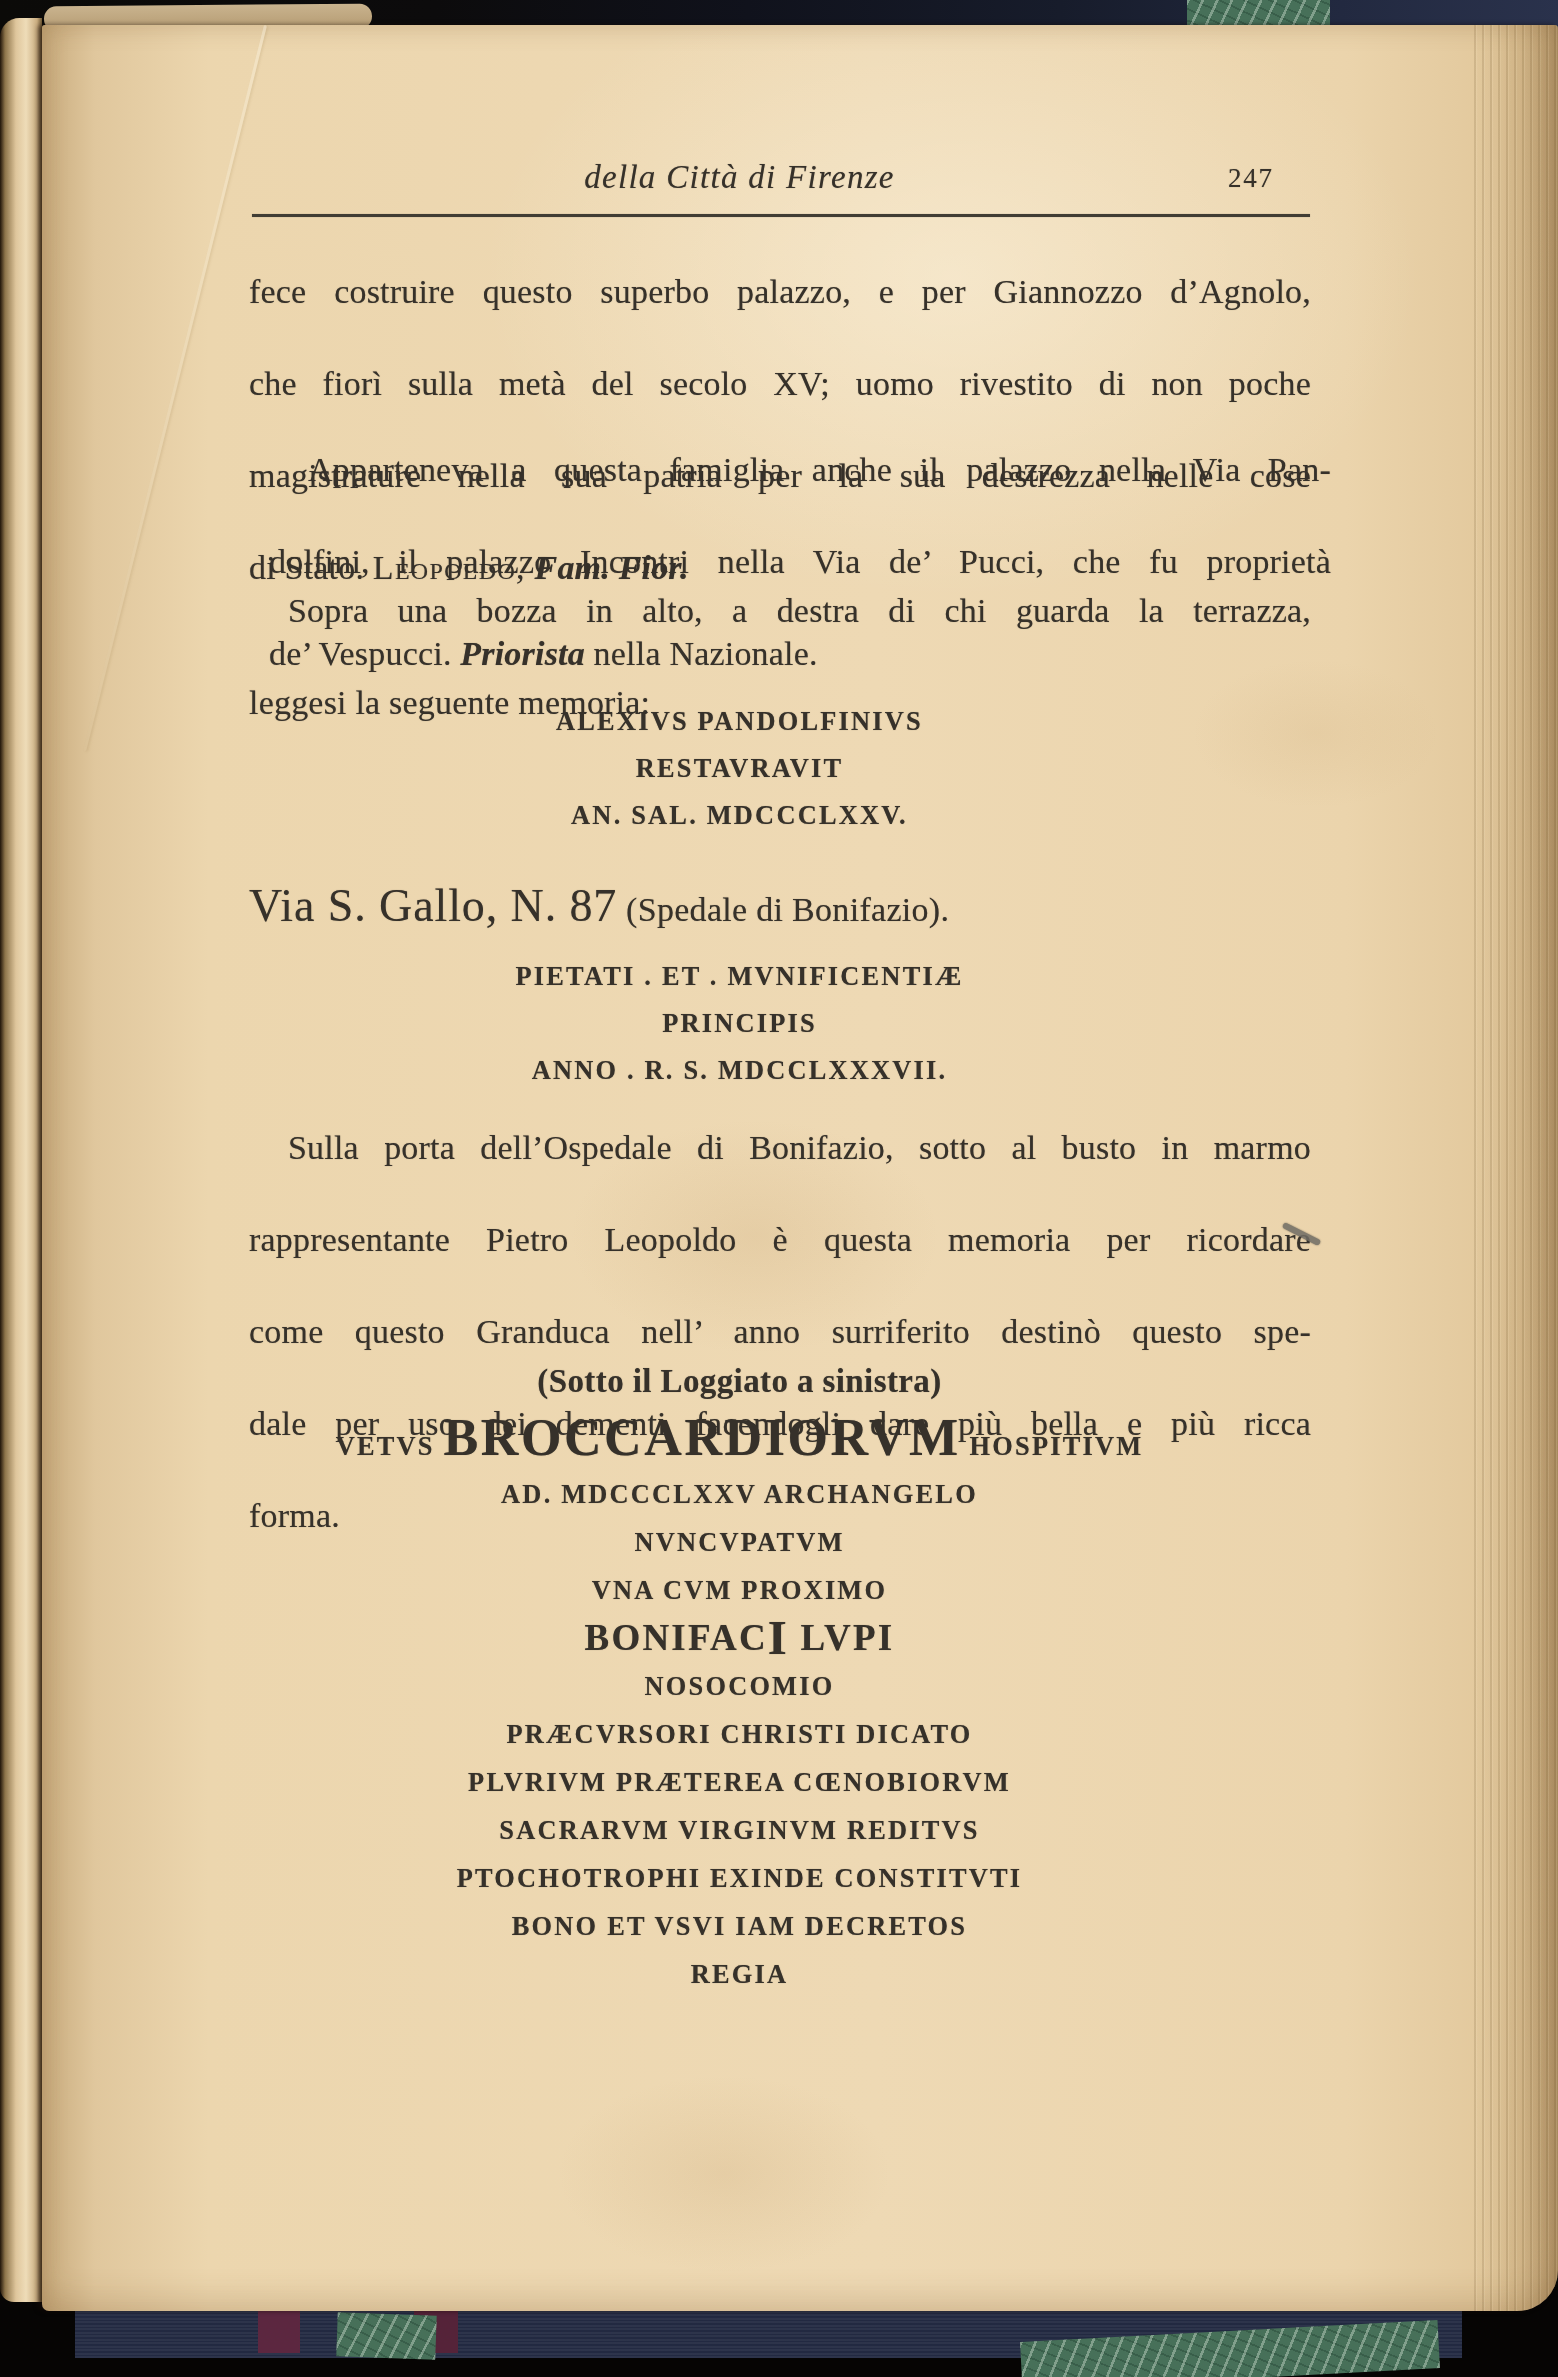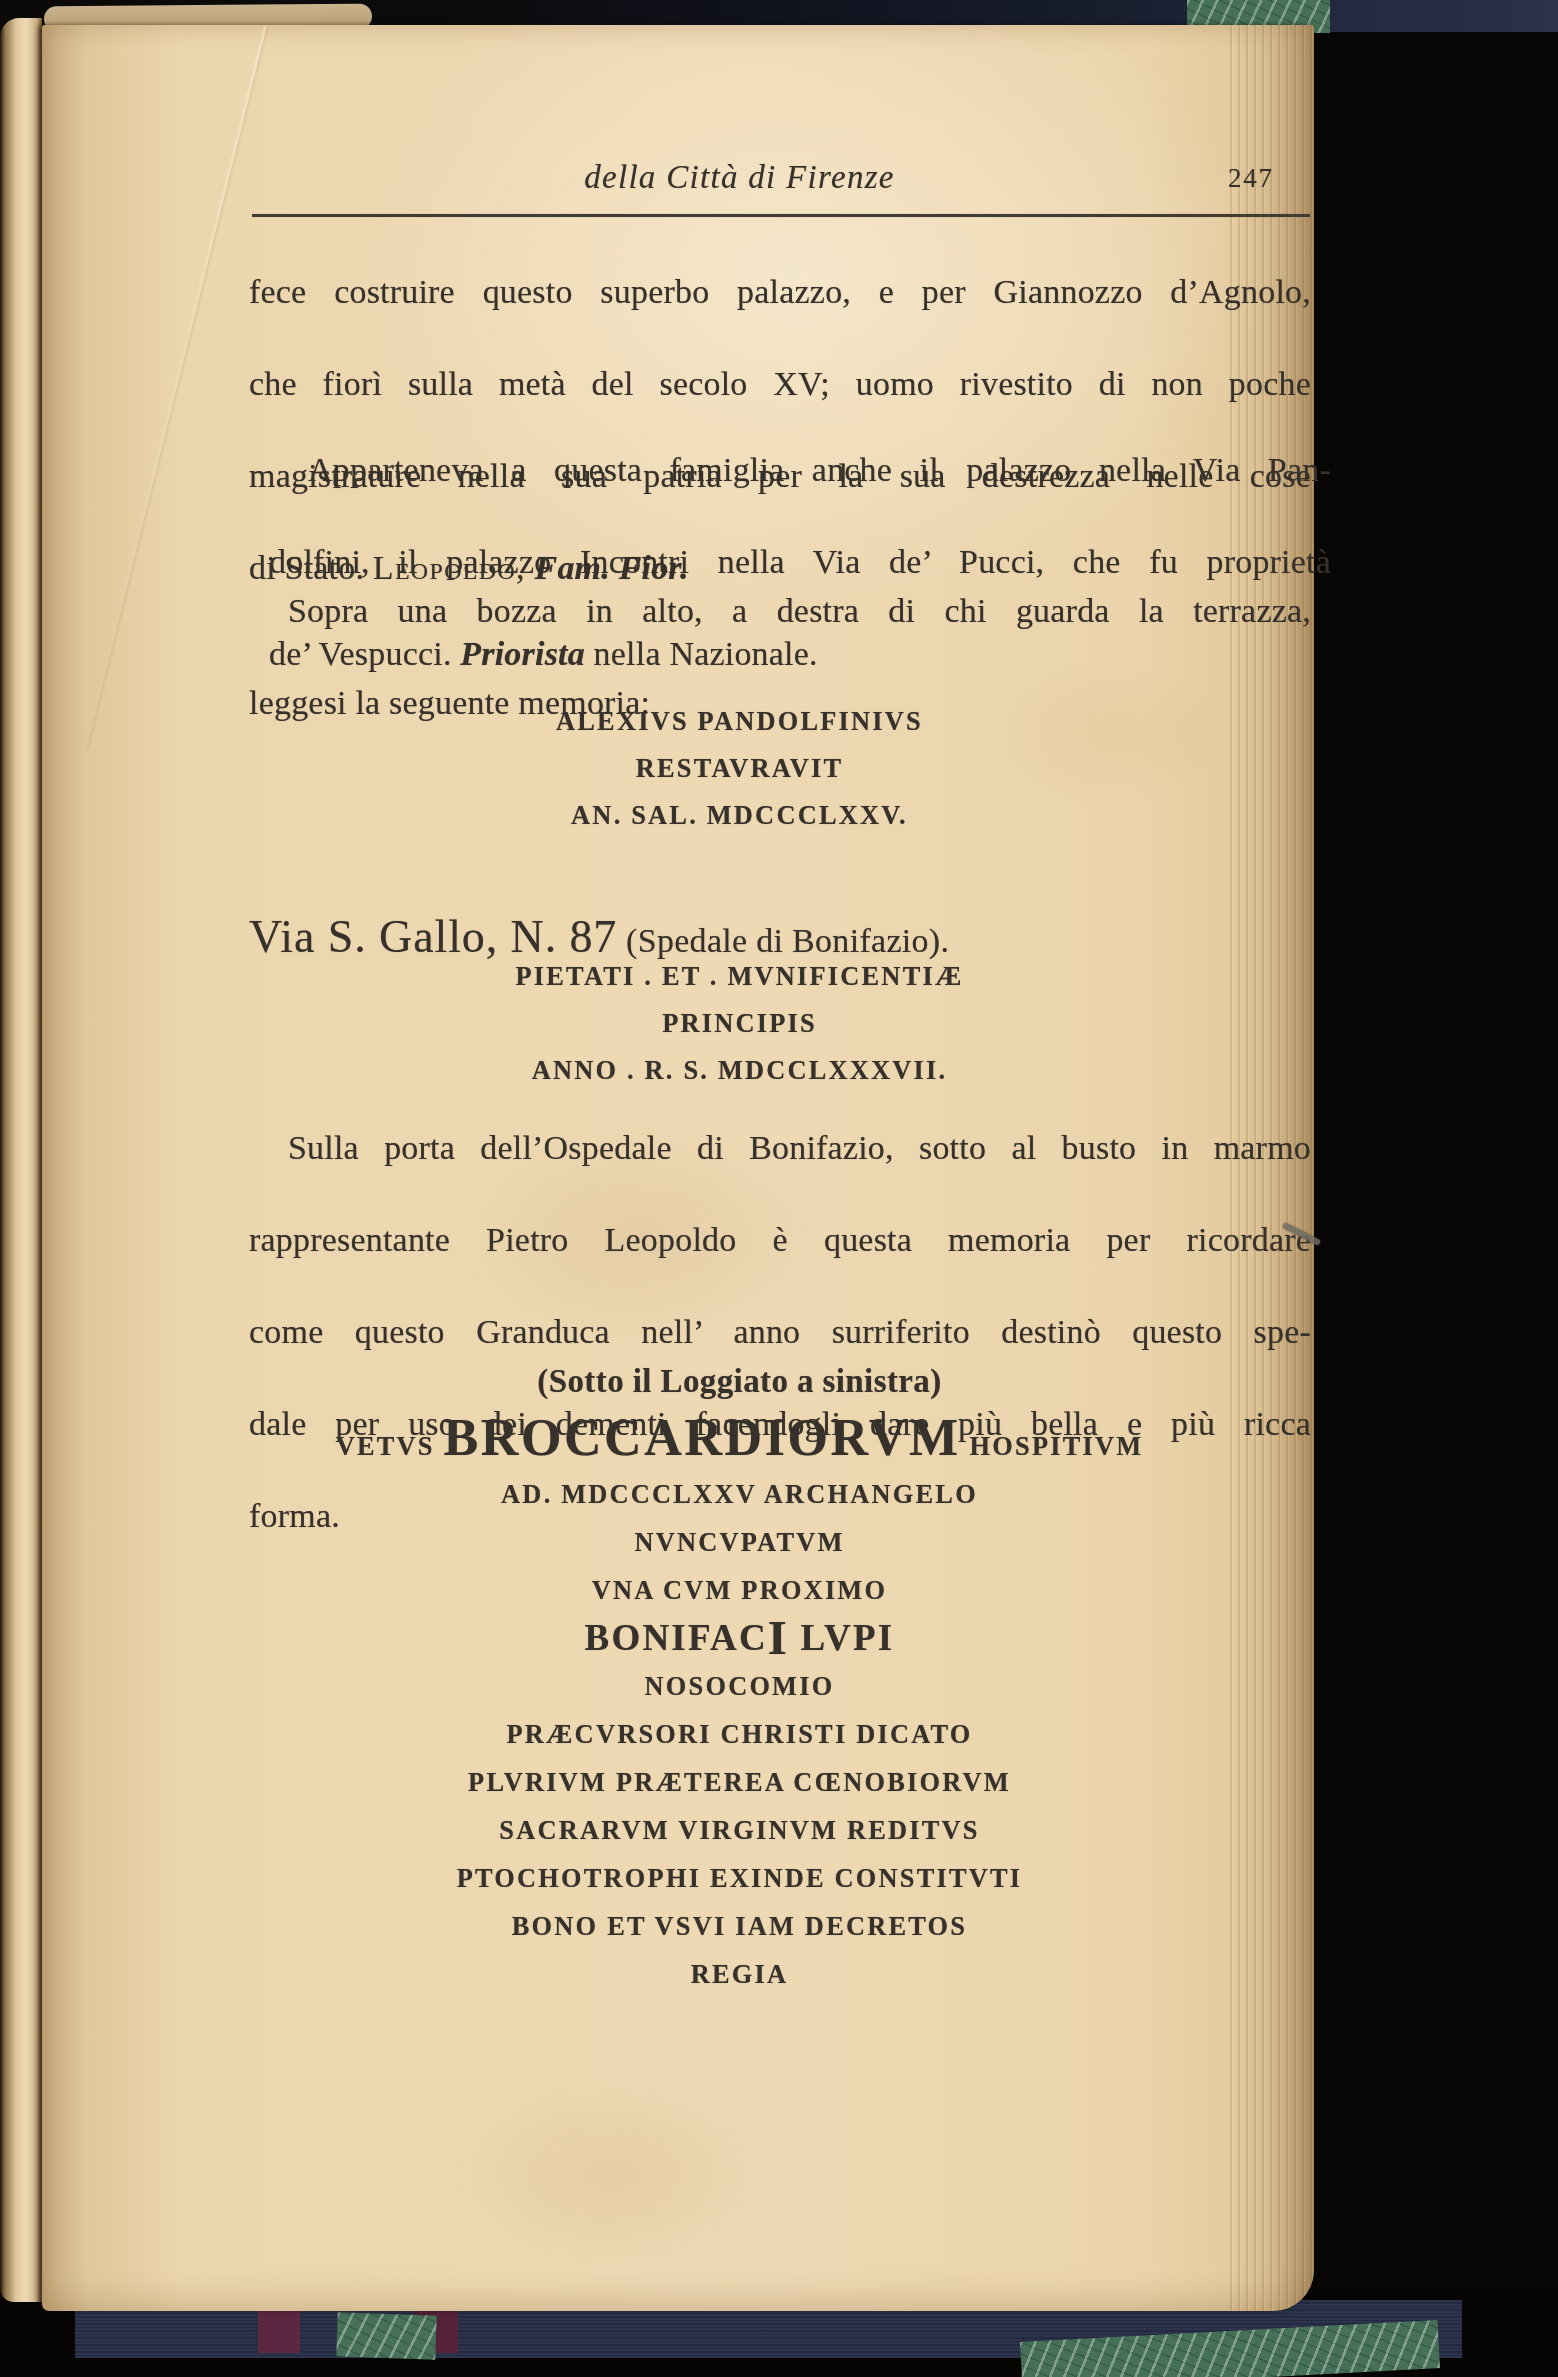--- a/index.html
+++ b/index.html
@@ -32,21 +32,21 @@
   .cloth-purple-2{position:absolute;left:414px;top:13.2px;width:44px;height:51px;background:#552339;}
   .marble-bottom-small{position:absolute;left:337px;top:25px;width:99px;height:44px;transform:rotate(2deg);}
   .marble-bottom-big{position:absolute;left:1021px;top:42px;width:418px;height:48px;transform:rotate(-3deg);}
   .prev-page-edge{
     position:absolute;left:0px;top:17.6px;width:42px;height:2284px;
     background:linear-gradient(90deg,#201409 0%,#8d744a 12%,#dfc69c 38%,#eedcb8 62%,#cbae81 88%,#6f5834 100%);
     border-radius:19.4px 0 0 14px;
   }
   
   .page{
-    position:absolute;left:42px;top:25px;width:1272px;height:2286px;
+    position:absolute;left:42px;top:25px;width:1516px;height:2286px;
     border-radius:2.6px 3.5px 41px 7px;
     background:
       radial-gradient(ellipse 669px 458px at 60% 11%,rgba(255,248,230,.45),rgba(255,248,230,0) 70%),
       radial-gradient(ellipse 264px 167px at 47% 53%,rgba(185,146,92,.16),rgba(185,146,92,0) 70%),
       radial-gradient(ellipse 238px 141px at 45% 94%,rgba(182,142,88,.15),rgba(182,142,88,0) 70%),
       radial-gradient(ellipse 176px 106px at 84% 31%,rgba(190,152,98,.12),rgba(190,152,98,0) 70%),
       linear-gradient(90deg,#c8ab7d 0%,#e0c79d 3.5%,#ecd6ae 11%,#eed9b4 55%,#ebd4ac 86%,#e2c89c 96%,#d3b587 100%),
       #ead3ae;
     box-shadow:-3.5px 0 5.3px rgba(20,10,5,.55), inset 0 -16px 26.4px rgba(120,85,40,.18), inset 0 8.8px 19.4px rgba(120,85,40,.14);
   }
@@ -78,21 +78,21 @@
   .header-rule{position:absolute;left:210px;top:189px;width:1058px;height:2.6px;background:#413d34;box-shadow:0 0 0.9px rgba(60,55,45,.6);}
   .pblock{position:absolute;left:207px;width:1062px;font-size:34px;line-height:46px;letter-spacing:0.2px;}
   .jl{text-align:justify;}
   .jl::after{content:"";display:inline-block;width:100%;height:0;}
   .ind{text-indent:39px;}
   .ital{font-style:italic;font-weight:bold;}
   .sc{font-variant:small-caps;letter-spacing:1.3px;}
   .cblock{position:absolute;left:207px;width:981px;text-align:center;font-weight:bold;}
   .insc{font-size:26.4px;line-height:47px;letter-spacing:2.2px;}
   .insc3{line-height:48px;}
-  .heading{position:absolute;left:207px;top:855px;width:1062px;font-size:46px;line-height:51px;letter-spacing:0.9px;margin-top:31px;}
+  .heading{position:absolute;left:207px;top:855px;width:1062px;font-size:46px;line-height:51px;letter-spacing:0.9px;}
   .heading .annotation{font-size:34px;letter-spacing:0.3px;}
   .loggiato{top:1333px;font-size:33px;line-height:46px;letter-spacing:0.4px;}
   .big-word{font-size:52px;letter-spacing:2.6px;}
   .bonifaci{font-size:37px;letter-spacing:2.2px;}
   .bonifaci .cap-i{font-size:49px;line-height:0;vertical-align:-3.5px;}
 </style>
 </head>
 <body>
 
 <div class="cover-top"></div>

